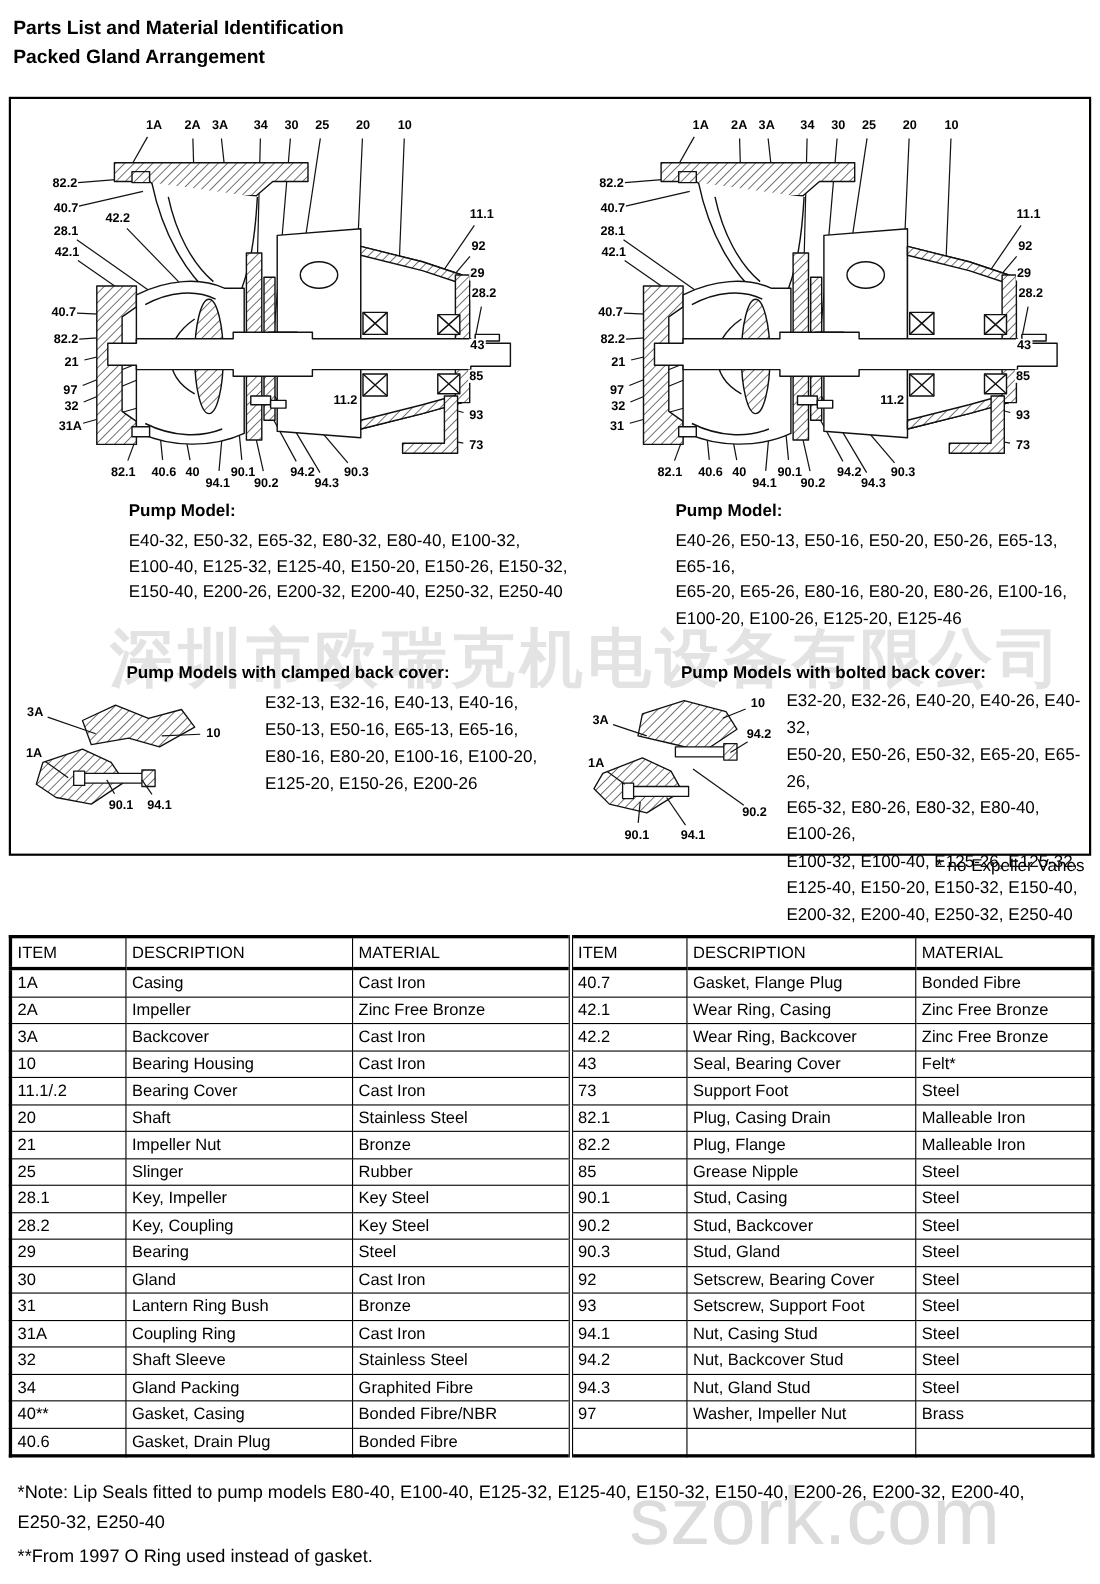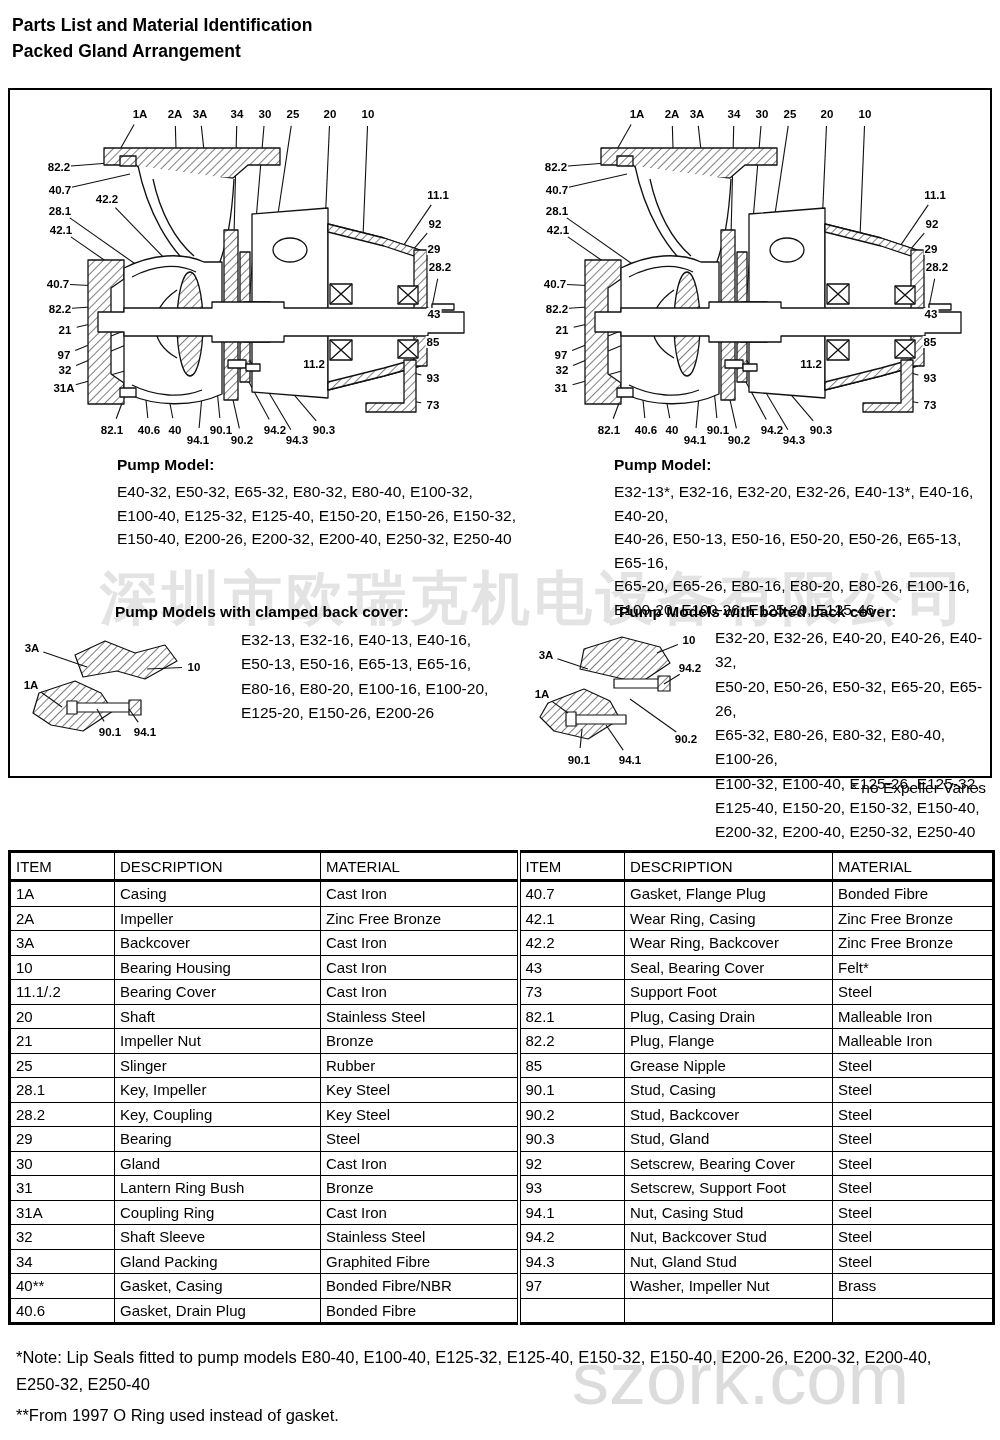--- a/index.html
+++ b/index.html
@@ -318,21 +318,20 @@
       <div data-name="pump-model-lines">
           <div data-name="model-line">E40-32, E50-32, E65-32, E80-32, E80-40, E100-32,</div>
           <div data-name="model-line">E100-40, E125-32, E125-40, E150-20, E150-26, E150-32,</div>
           <div data-name="model-line">E150-40, E200-26, E200-32, E200-40, E250-32, E250-40</div>
         </div>
     </div>
 
     <div class="model-block model-right" data-name="pump-model-list-right">
       <div class="mh" data-name="pump-model-heading">Pump Model:</div>
       <div data-name="pump-model-lines">
-          <div data-name="model-line">E32-13*, E32-16, E32-20, E32-26, E40-13*, E40-16, E40-20,</div>
           <div data-name="model-line">E40-26, E50-13, E50-16, E50-20, E50-26, E65-13, E65-16,</div>
           <div data-name="model-line">E65-20, E65-26, E80-16, E80-20, E80-26, E100-16,</div>
           <div data-name="model-line">E100-20, E100-26, E125-20, E125-46</div>
         </div>
     </div>
 
     <div class="sub-heading clamped-heading" data-name="clamped-back-cover-heading">Pump Models with clamped back cover:</div>
     <div class="sub-list clamped-list" data-name="clamped-back-cover-models">
         <div data-name="model-line">E32-13, E32-16, E40-13, E40-16,</div>
         <div data-name="model-line">E50-13, E50-16, E65-13, E65-16,</div>

